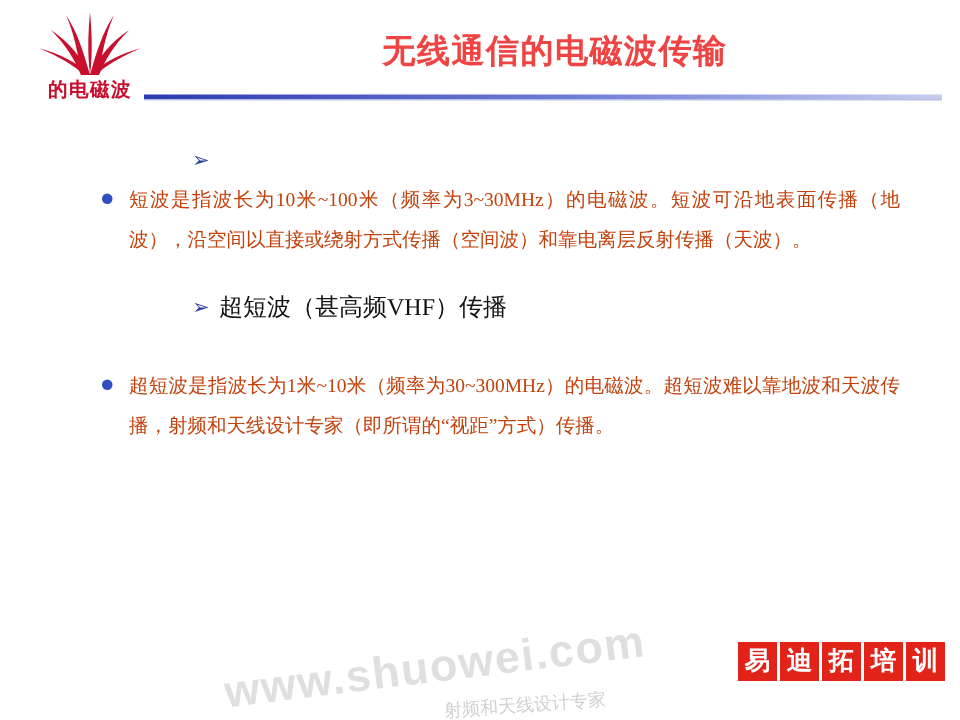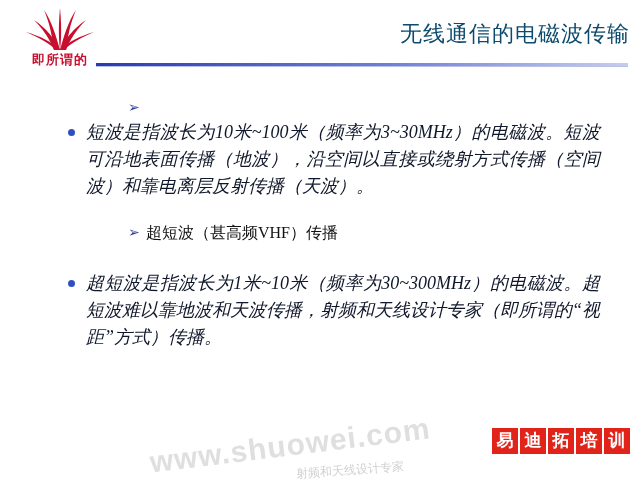--- a/index.html
+++ b/index.html
@@ -60,23 +60,23 @@
   .title-wrap {
     position: absolute;
     left: 110px;
     top: 14px;
     width: 520px;
     height: 46px;
   }
   .slide-title {
     font-family: "Liberation Sans", sans-serif;
     font-size: 22px;
-    font-weight: normal;
-    color: #0c4a6e;
-    text-align: right;
+    font-weight: bold;
+    color: #ef4444;
+    text-align: center;
     line-height: 40px;
     letter-spacing: 1px;
   }
   .title-rule {
     position: absolute;
     left: 96px;
     top: 63px;
     width: 532px;
     height: 3px;
     background: linear-gradient(to right, #2a3bb0 0%, #6f7fd8 55%, #c7cdee 100%);
@@ -114,25 +114,24 @@
     color: #2f3fa0;
     font-size: 14px;
     line-height: 26px;
   }
 
   .para {
     position: relative;
     margin: 10px 40px 0 66px;
     padding-left: 20px;
     font-family: "Liberation Serif", serif;
-    font-size: 18px;
-    color: #0f172a;
+    font-size: 13px;
+    color: #c2410c;
     line-height: 27px;
     text-align: justify;
-    font-style: italic;
   }
   .para .dot {
     position: absolute;
     left: 2px;
     top: 10px;
     width: 7px;
     height: 7px;
     border-radius: 50%;
     background: #2f4fc0;
   }
@@ -206,21 +205,21 @@
             <path d="M44 42 C40 28 36 14 28 2 C34 16 36 28 38 42 Z"></path>
             <path d="M44 42 C48 28 52 14 60 2 C54 16 52 28 50 42 Z"></path>
             <path d="M44 42 C38 30 30 20 18 12 C28 22 34 32 38 42 Z"></path>
             <path d="M44 42 C50 30 58 20 70 12 C60 22 54 32 50 42 Z"></path>
             <path d="M44 42 C42 26 43 12 44 0 C45 12 46 26 44 42 Z"></path>
             <path d="M44 42 C36 34 24 28 10 24 C24 30 34 36 40 42 Z"></path>
             <path d="M44 42 C52 34 64 28 78 24 C64 30 54 36 48 42 Z"></path>
           </g>
         </svg>
       </div>
-      <div class="logo-text">即所谓的</div>
+      <div class="logo-text">的电磁波</div>
     </div>
 
     <div class="title-wrap">
       <div class="slide-title">无线通信的电磁波传输</div>
     </div>
     <div class="title-rule"></div>
     <div class="title-rule-2"></div>
   </div>
 
   <div class="content">

